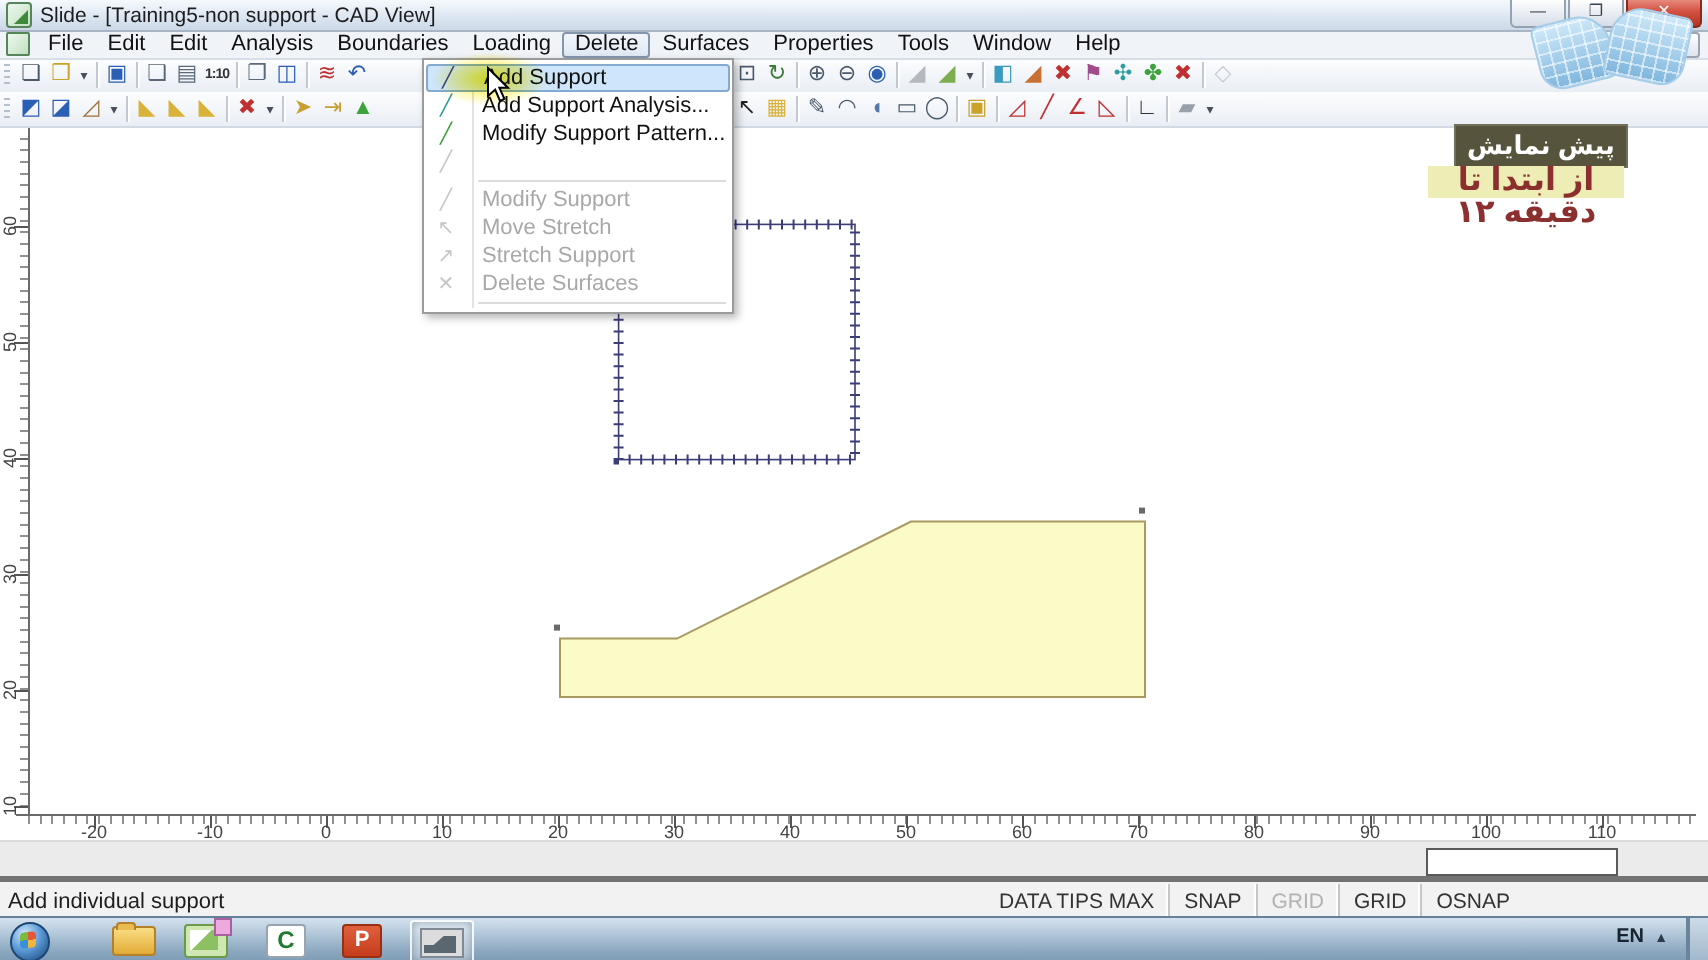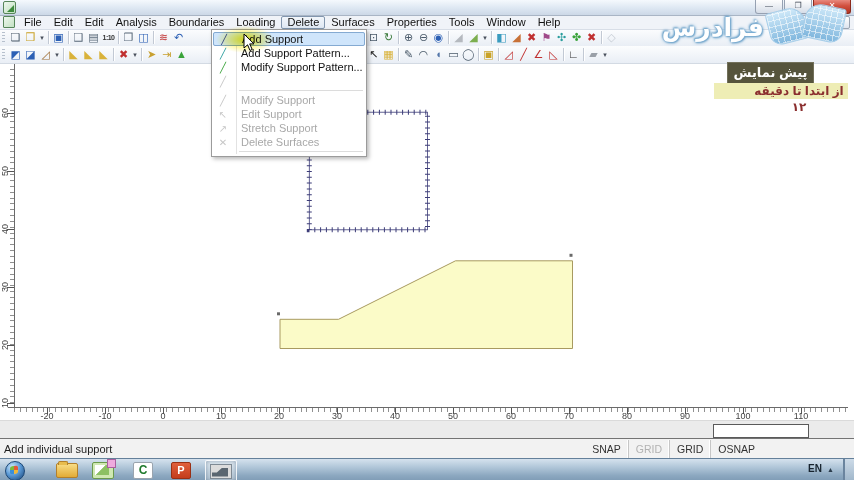--- a/index.html
+++ b/index.html
@@ -83,27 +83,27 @@
       repeating-linear-gradient(0deg,rgba(255,255,255,.55) 0 1px,transparent 1px 6px),
       linear-gradient(#cfe9f9,#7fb6dd);}
   .wing-l{left:148px;top:8px;width:36px;height:32px;border-radius:4px 16px 4px 12px;transform:rotate(-14deg);}
   .wing-r{left:184px;top:4px;width:38px;height:34px;border-radius:16px 4px 12px 4px;transform:rotate(12deg);}
   #wm-text{position:absolute;right:86px;top:12px;font-size:25px;font-weight:bold;color:#fff;direction:rtl;
     text-shadow:0 0 2px #7fb2d8,0 0 4px #7fb2d8,1px 1px 2px #5a92ba,-1px -1px 2px #5a92ba;}
   #badge-top{position:absolute;left:727px;top:62px;width:85px;height:20px;background:#56543c;
     border:1px solid #72705a;color:#fff;font-size:13px;font-weight:bold;line-height:19px;
     text-align:center;direction:rtl;z-index:100;}
   #badge-bottom{position:absolute;left:714px;top:83px;width:98px;height:16px;background:#eeedb5;
-    color:#8b2f2f;font-size:12px;font-weight:bold;line-height:16px;text-align:center;direction:rtl;z-index:100;padding-left:36px;}
+    color:#8b2f2f;font-size:16px;font-weight:bold;line-height:16px;text-align:center;direction:rtl;z-index:100;}
   
   #lower-strip{position:absolute;top:420px;left:0;right:0;height:18px;background:#ebebeb;
     border-top:1px solid #dadada;}
   #coord-box{position:absolute;left:713px;top:3px;width:94px;height:12px;background:#fff;border:1px solid #5a5a5a;}
   #statusbar{position:absolute;top:438px;left:0;right:0;height:20px;background:#f2f2f2;
-    border-top:1px solid #737373;display:flex;align-items:center;color:#1e1e1e;}
+    border-top:3px solid #737373;display:flex;align-items:center;color:#1e1e1e;}
   #status-msg{padding-left:4px;}
   #status-toggles{margin-left:auto;margin-right:92px;display:flex;font-size:10.5px;}
   .toggle{padding:0 7px;border-left:1px solid #c6c6c6;box-shadow:-1px 0 0 #fff;color:#333;line-height:18px;}
   .toggle:first-child{border-left:none;box-shadow:none;}
   .toggle.off{color:#b2b2b2;}
   
   #taskbar{position:absolute;top:458px;left:0;right:0;height:22px;
     background:linear-gradient(#d5e2ee,#aec4d7 40%,#8ca8c0 75%,#7e9bb5);
     border-top:1px solid #64809a;z-index:95;}
   .start-orb{position:absolute;left:5px;top:2px;width:18px;height:18px;border-radius:50%;
@@ -136,20 +136,21 @@
   .tray-lang{position:absolute;right:32px;top:4px;font-size:10px;font-weight:bold;color:#17242f;}
   .tray-caret{position:absolute;right:20px;top:7px;font-size:7px;color:#2b3c4c;}
   .show-desktop{position:absolute;right:0;top:0;width:9px;height:22px;
     background:linear-gradient(#cddbe8,#9fb6ca);border-left:2px solid #6a849e;}
 </style>
 </head>
 <body>
 
 <div id="titlebar">
   <span class="app-icon"></span>
+  <span id="title-text">Slide - [Training5-non support - CAD View]</span>
   <span class="win-btns" id="win-btns">
       <span class="win-btn">—</span>
       <span class="win-btn">❐</span>
       <span class="win-btn close">✕</span>
     </span>
 </div>
 
 <div id="menubar">
   <span class="mdi-doc-icon"></span>
   <span id="menubar-items" style="display:flex;align-items:center;">
@@ -314,68 +315,68 @@
     </div>
 </div>
 
 <div id="support-menu">
     <div class="smenu-item selected">
       <span class="smenu-icon" style="color: rgb(51, 70, 160);">╱</span>
       <span class="smenu-label">Add Support</span>
     </div>
     <div class="smenu-item">
       <span class="smenu-icon" style="color: rgb(42, 157, 157);">╱</span>
-      <span class="smenu-label">Add Support Pattern...</span>
+      <span class="smenu-label">Add Support Analysis...</span>
     </div>
     <div class="smenu-item">
       <span class="smenu-icon" style="color: rgb(58, 163, 58);">╱</span>
       <span class="smenu-label">Modify Support Pattern...</span>
     </div>
     <div class="smenu-item disabled">
       <span class="smenu-icon" style="color: rgb(198, 198, 198);">╱</span>
     </div>
     <div class="menu-sep"></div>
     <div class="smenu-item disabled">
       <span class="smenu-icon" style="color: rgb(198, 198, 198);">╱</span>
       <span class="smenu-label">Modify Support</span>
     </div>
     <div class="smenu-item disabled">
       <span class="smenu-icon" style="color: rgb(198, 198, 198);">↖</span>
-      <span class="smenu-label">Edit Support</span>
+      <span class="smenu-label">Move Stretch</span>
     </div>
     <div class="smenu-item disabled">
       <span class="smenu-icon" style="color: rgb(198, 198, 198);">↗</span>
       <span class="smenu-label">Stretch Support</span>
     </div>
     <div class="smenu-item disabled">
       <span class="smenu-icon" style="color: rgb(198, 198, 198);">✕</span>
       <span class="smenu-label">Delete Surfaces</span>
     </div>
     <div class="menu-sep"></div>
   </div>
 <div id="hl-blob"></div>
 <svg id="cursor" width="14" height="20">
   <polygon points="1,1 1,15 4.6,11.8 7,17.5 9.2,16.4 6.7,10.9 11,10.9" fill="#fff" stroke="#000" stroke-width="1"></polygon>
 </svg>
 
 <div id="watermark">
   <span class="wing wing-l"></span>
   <span class="wing wing-r"></span>
-  <span id="wm-text">فرادرس</span>
 </div>
 <div id="badge-top">پیش نمایش</div>
 <div id="badge-bottom">از ابتدا تا دقیقه ۱۲</div>
 
 <div id="lower-strip">
   <div id="coord-box"></div>
 </div>
 
 <div id="statusbar">
   <span id="status-msg">Add individual support</span>
   <span id="status-toggles">
+      <span class="toggle">DATA TIPS MAX</span>
       <span class="toggle">SNAP</span>
       <span class="toggle off">GRID</span>
       <span class="toggle">GRID</span>
       <span class="toggle">OSNAP</span>
     </span>
 </div>
 
 <div id="taskbar">
   <span id="taskbar-items"><span class="start-orb">
         <span class="orb-flag"></span>

